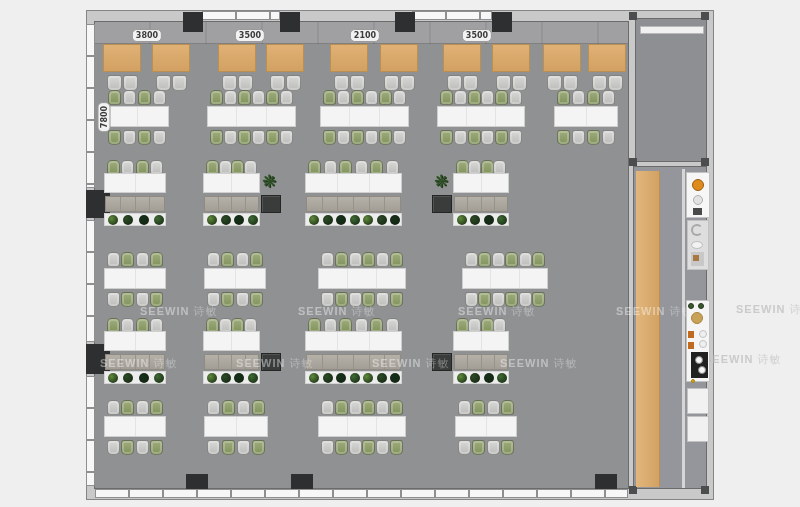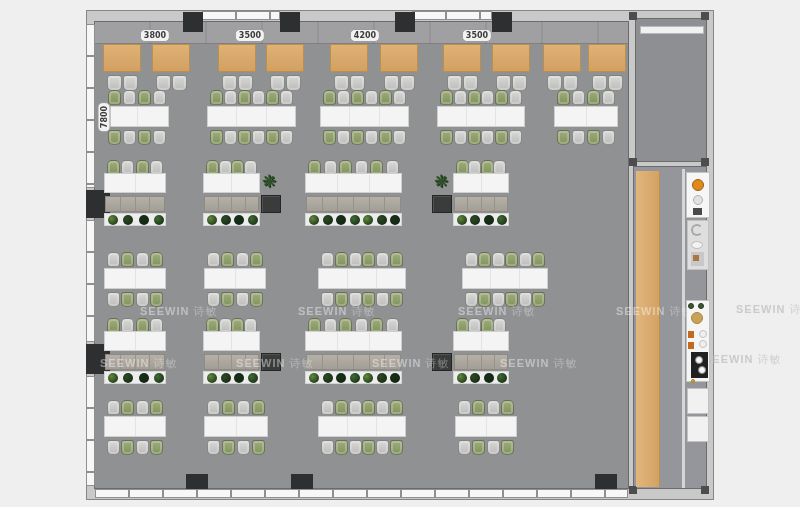--- a/index.html
+++ b/index.html
@@ -506,19 +506,19 @@
       <div class="abs pn" style="left: 688px; top: 331px; width: 6px; height: 7px; background: rgb(192, 106, 32);"></div>
       <div class="abs pn" style="left: 688px; top: 342px; width: 6px; height: 7px; background: rgb(192, 106, 32);"></div>
       <div class="abs pn" style="left: 699px; top: 330px; width: 8px; height: 8px; border-radius: 50%; background: rgb(239, 239, 239); border: 1px solid rgb(195, 195, 195);"></div>
       <div class="abs pn" style="left: 699px; top: 340px; width: 8px; height: 8px; border-radius: 50%; background: rgb(239, 239, 239); border: 1px solid rgb(195, 195, 195);"></div>
       <div class="abs pn" style="left: 691px; top: 352px; width: 17px; height: 26px; background: rgb(32, 32, 32);"></div>
       <div class="abs pn" style="left: 695px; top: 356px; width: 8px; height: 8px; border-radius: 50%; background: rgb(245, 245, 245); border: 1px solid rgb(136, 136, 136);"></div>
       <div class="abs pn" style="left: 698px; top: 366px; width: 8px; height: 8px; border-radius: 50%; background: rgb(245, 245, 245); border: 1px solid rgb(136, 136, 136);"></div>
       <div class="abs pn" style="left: 691px; top: 379px; width: 4px; height: 4px; border-radius: 50%; background: rgb(224, 176, 32); border: 1px solid rgb(168, 130, 12);"></div>
       <div class="abs pn" style="left: 687px; top: 388px; width: 22px; height: 26px; background: rgb(241, 241, 241); border: 1px solid rgb(194, 194, 194);"></div>
       <div class="abs pn" style="left: 687px; top: 416px; width: 22px; height: 26px; background: rgb(241, 241, 241); border: 1px solid rgb(194, 194, 194);"></div>
-      <div class="abs dim" style="left: 155px; top: 29px;">3800</div>
+      <div class="abs dim" style="left: 147px; top: 29px;">3800</div>
       <div class="abs dim" style="left: 250px; top: 29px;">3500</div>
-      <div class="abs dim" style="left: 365px; top: 29px;">4200</div>
+      <div class="abs dim" style="left: 365px; top: 29px;">2100</div>
       <div class="abs dim" style="left: 477px; top: 29px;">3500</div>
       <div class="abs dim vert" style="left: 104px; top: 117px;">7800</div>
     </div>
 </div>
 
 </body></html>

